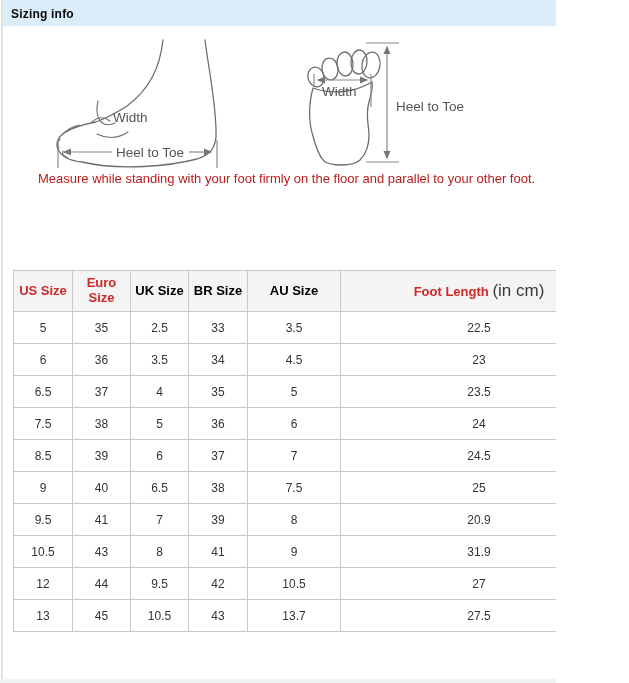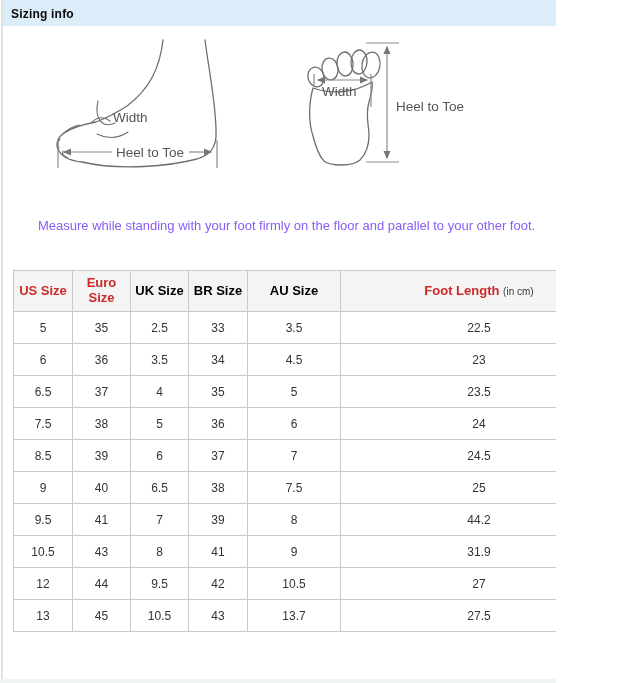--- a/index.html
+++ b/index.html
@@ -19,40 +19,40 @@
     line-height:26px;
   }
   .panel-title{
     padding-left:8px;
     font-size:12px;font-weight:bold;color:#0a0a0a;
     letter-spacing:0.2px;
   }
   .diagram-svg{position:absolute;left:0;top:30px;}
   .instruction{
     position:absolute;left:38px;top:171px;width:575px;
-    font-size:13px;color:#8b5cf6;margin-top:47px;
+    font-size:13px;color:#b91c1c;
   }
   table.size-chart{
     position:absolute;left:13px;top:270px;
     width:604px;
     border-collapse:collapse;
     table-layout:fixed;
   }
   table.size-chart th, table.size-chart td{
     border:1px solid #c9c9c9;
     text-align:center;vertical-align:middle;
     padding:0;
   }
   table.size-chart thead th{
     height:40px;background:#f4f4f4;
     font-size:13px;font-weight:bold;line-height:1.15;margin-top:48px;
   }
   th.hdr-red{color:#cc2929;}
   th.hdr-orange{color:#000000;}
-  .unit{font-size:10px;font-weight:normal;color:#3a3a3a;}
+  .unit{font-size:17px;font-weight:normal;color:#3a3a3a;}
   table.size-chart td{
     height:31px;background:#fff;
     font-size:12px;color:#333;
   }
 </style>
 </head>
 <body>
 
 <div class="panel">
 
@@ -176,21 +176,21 @@
           <td>38</td>
           <td>7.5</td>
           <td>25</td>
         </tr>
         <tr>
           <td>9.5</td>
           <td>41</td>
           <td>7</td>
           <td>39</td>
           <td>8</td>
-          <td>44.2</td>
+          <td>20.9</td>
         </tr>
         <tr>
           <td>10.5</td>
           <td>43</td>
           <td>8</td>
           <td>41</td>
           <td>9</td>
           <td>31.9</td>
         </tr>
         <tr>

